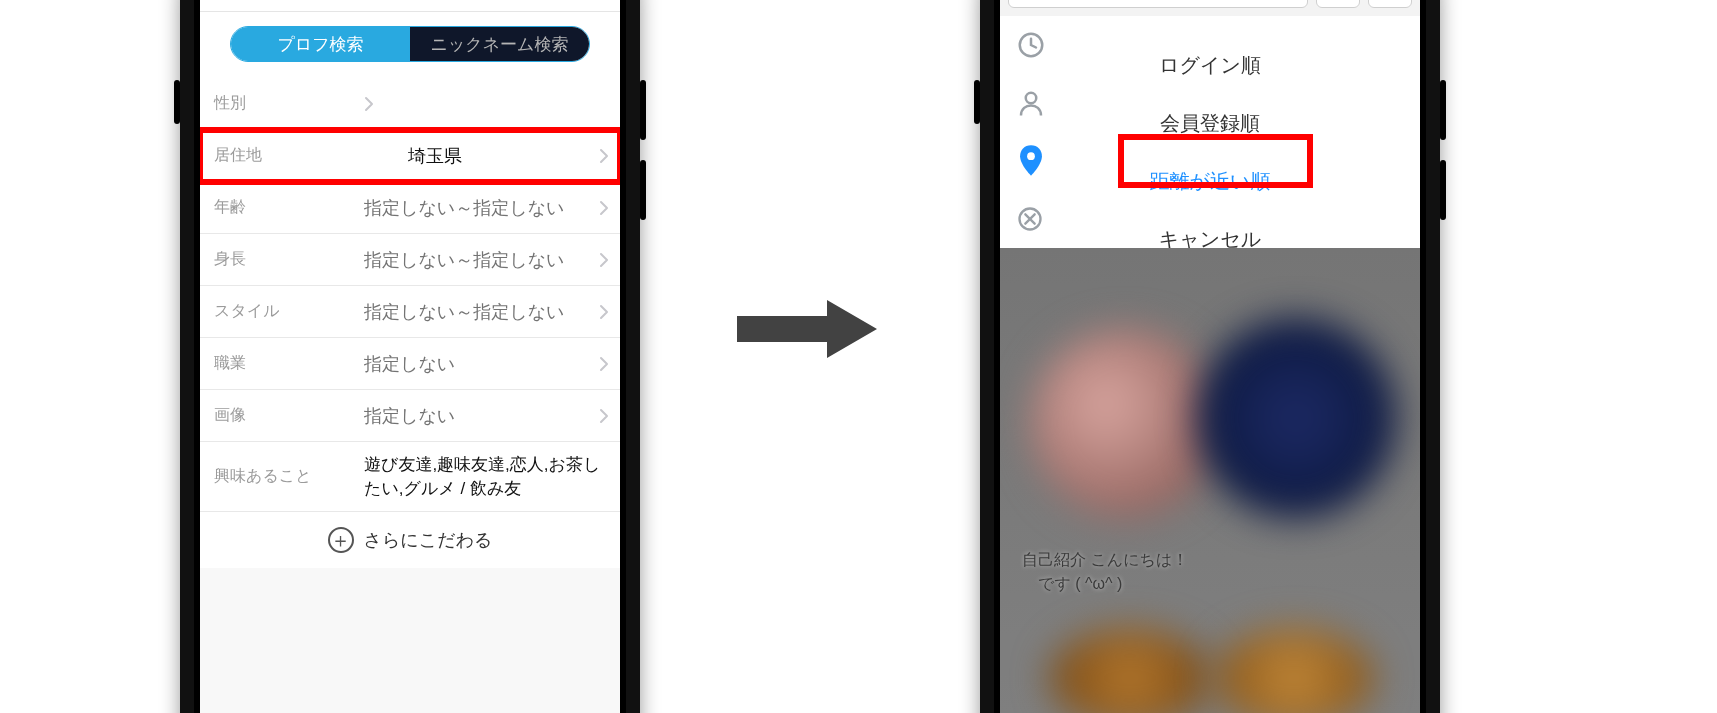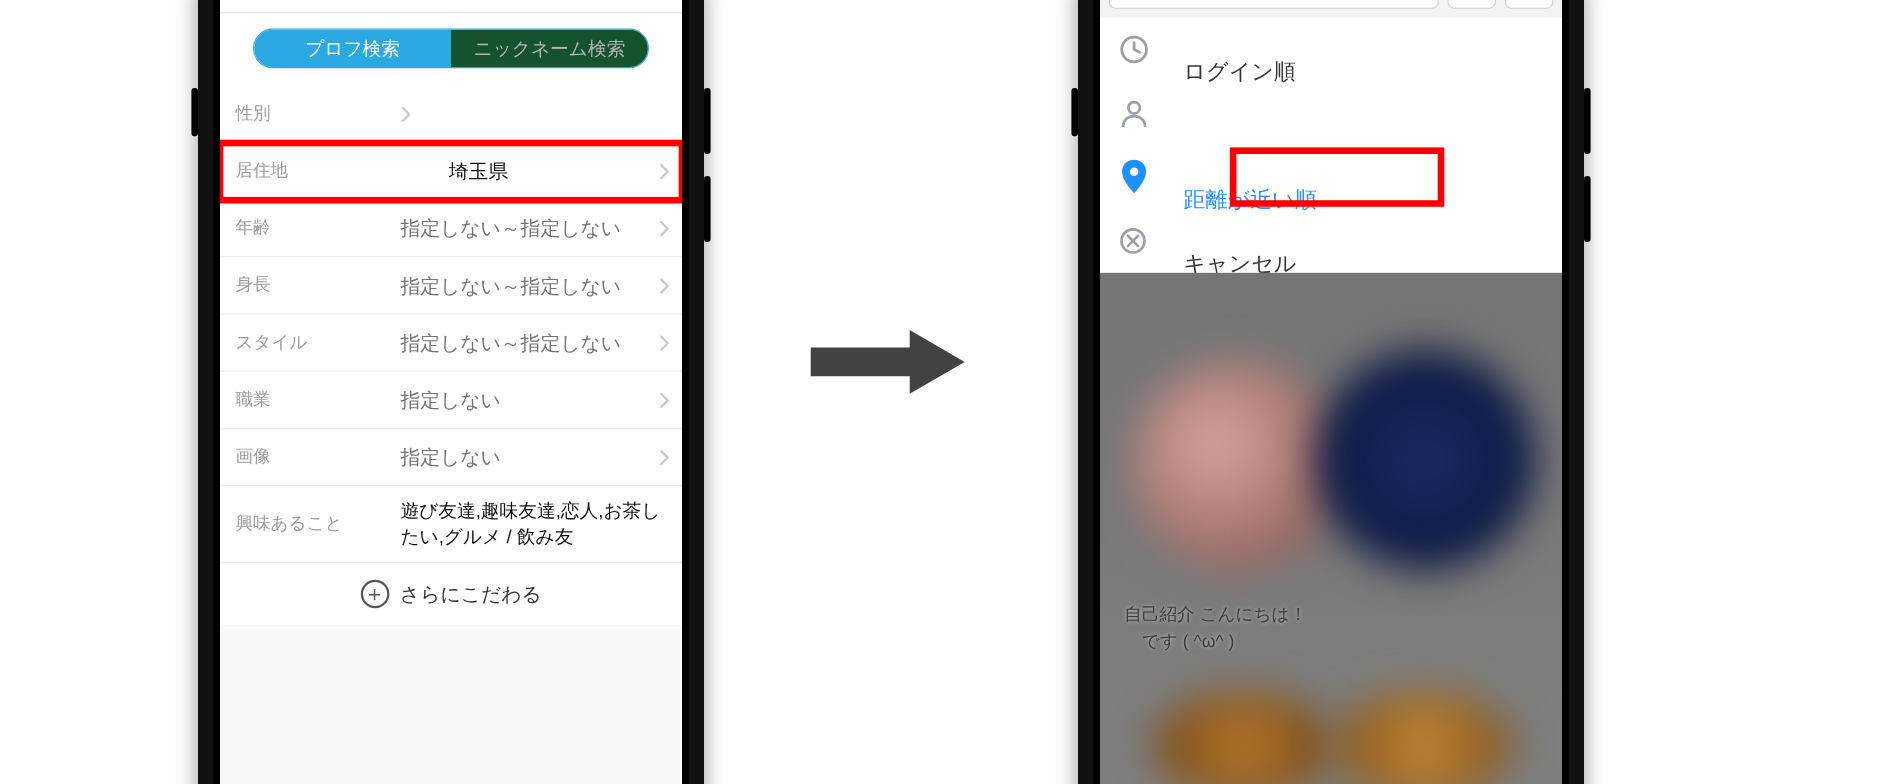--- a/index.html
+++ b/index.html
@@ -73,21 +73,21 @@
     justify-content: space-between;
   }
   .seg-item {
     flex: 1;
     display: flex;
     align-items: center;
     justify-content: center;
     font-size: 17px;
   }
   .seg-item.active { background: #29a9e0; color: #fff; }
-  .seg-item.inactive { background: #14532d; color: #b5b5b5; }
+  .seg-item.inactive { background: #0f172a; color: #b5b5b5; }
 
   .list { background: #fff; }
   .row {
     display: flex;
     align-items: center;
     min-height: 52px;
     padding: 10px 11px 10px 14px;
     border-bottom: 1px solid #e8e8e8;
     position: relative;
     background:#fff;
@@ -182,21 +182,21 @@
   .sort-row .sicon {
     width:60px;
     display:flex;
     justify-content:flex-start;
     color:#9aa0a6;
   }
   .sort-row.active { color:#1e90ff; }
   .sort-row.active .sicon { color:#1e90ff; }
   .sort-row .stext {
     flex:1;
-    text-align:left;
+    text-align:center;
     padding-right:60px;
     margin-top:41px;
   }
   .sort-highlight {
     position:absolute;
     left:118px;
     top:118px;
     width:195px;
     height:54px;
     border:6px solid #ff0000;
@@ -393,20 +393,21 @@
           <span class="stext">ログイン順</span>
         </div>
 
         <div class="sort-row">
           <span class="sicon">
             <svg width="30" height="30" viewBox="0 0 24 24">
                 <circle cx="12" cy="8" r="4.2" fill="none" stroke="currentColor" stroke-width="2"></circle>
                 <path d="M4 22 C4 16.5 8 14 12 14 C16 14 20 16.5 20 22" fill="none" stroke="currentColor" stroke-width="2"></path>
               </svg>
           </span>
+          <span class="stext">会員登録順</span>
         </div>
 
         <div class="sort-row active">
           <span class="sicon">
             <svg width="30" height="34" viewBox="0 0 24 28">
                 <path d="M12 1 C6.5 1 3 5 3 10 C3 17 12 26 12 26 C12 26 21 17 21 10 C21 5 17.5 1 12 1 Z" fill="currentColor"></path>
                 <circle cx="12" cy="10" r="3.2" fill="#fff"></circle>
               </svg>
           </span>
           <span class="stext">距離が近い順</span>

